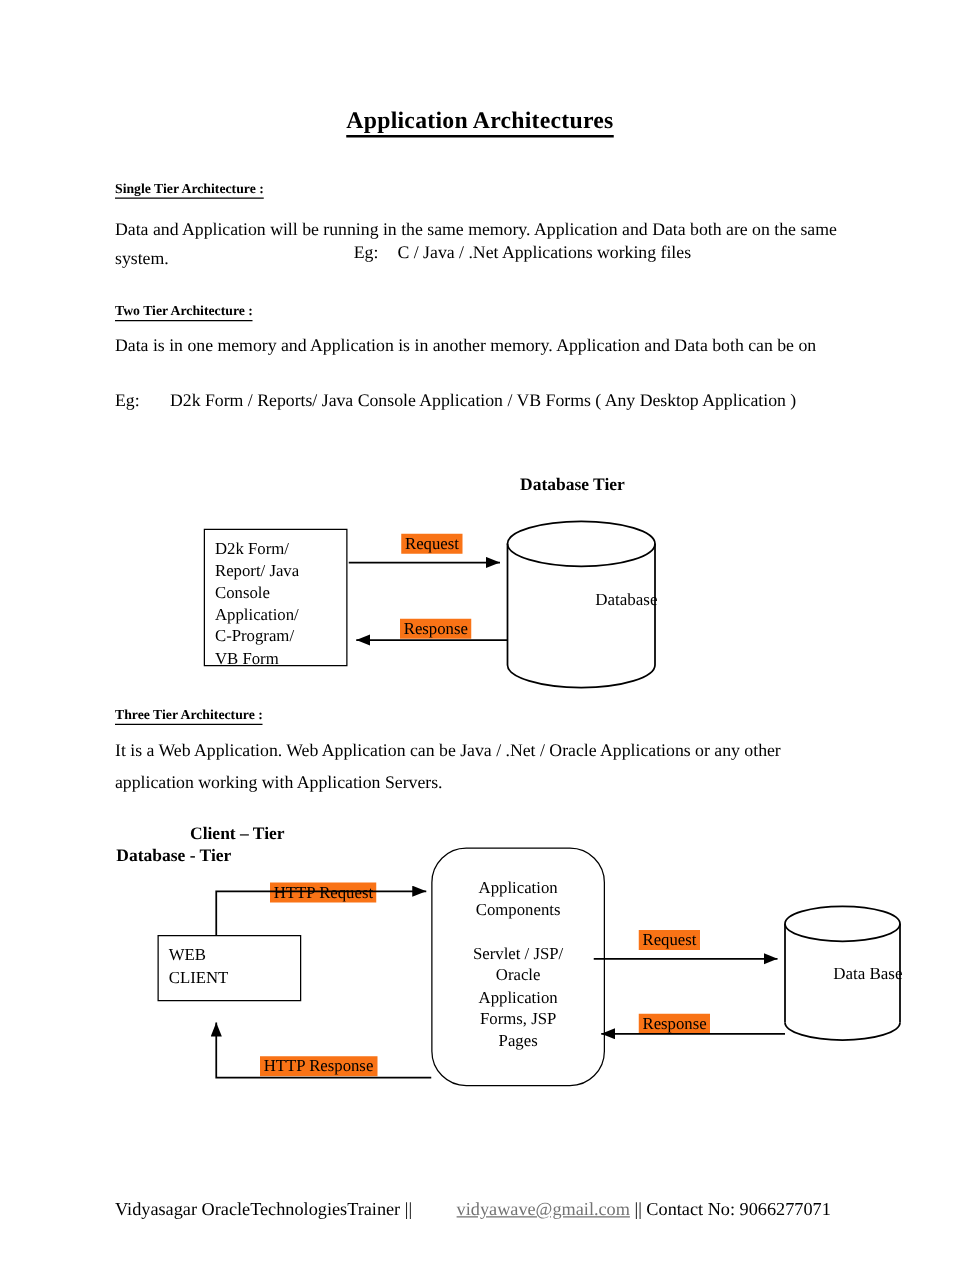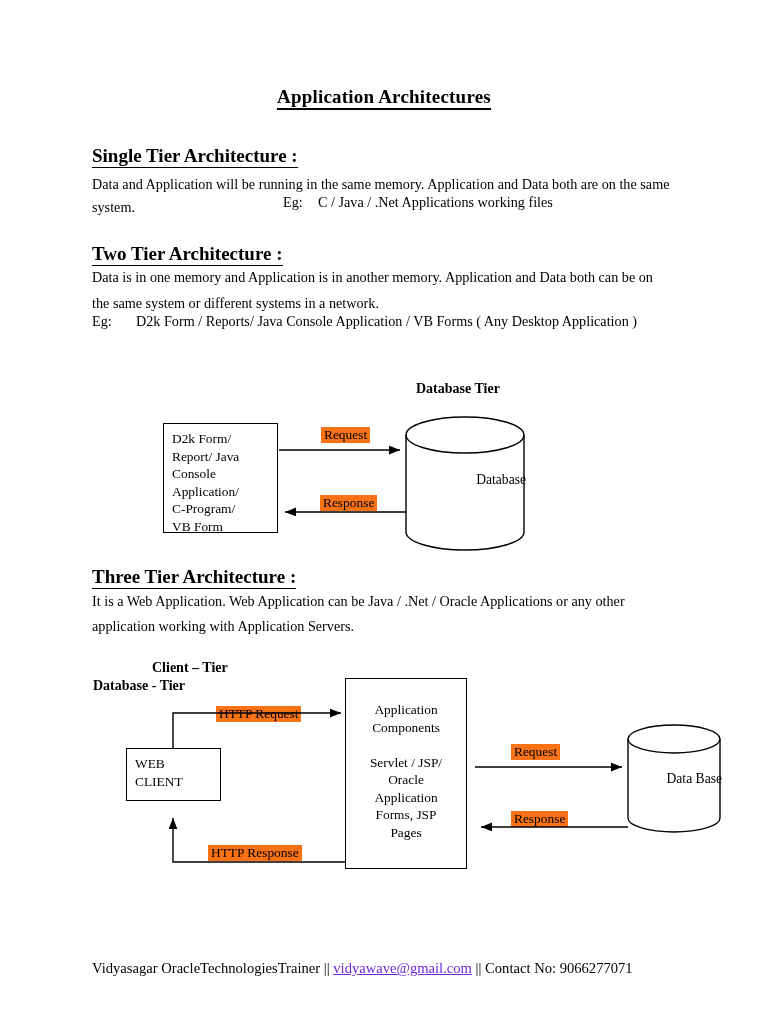--- a/index.html
+++ b/index.html
@@ -31,21 +31,21 @@
     font-weight: bold;
     letter-spacing: 0.2px;
   }
   .doc-title span {
     border-bottom: 2px solid #000;
     padding-bottom: 1px;
   }
 
   .section-heading {
     position: absolute;
-    font-size: 19px;
+    font-size: 11px;
     font-weight: bold;
     white-space: nowrap;
   }
   .section-heading span {
     border-bottom: 1.6px solid #000;
     padding-bottom: 1px;
   }
 
   .para {
     position: absolute;
@@ -127,22 +127,23 @@
 
   
   .footer {
     position: absolute;
     left: 92px;
     top: 960px;
     font-size: 14.6px;
     white-space: nowrap;
   }
   .footer a {
-    color: #6d28d9;
+    color: #737373;
     text-decoration: underline;
+    margin-left: 32px;
   }
 </style>
 </head>
 <body>
 
 <div id="page">
 
   <div class="doc-title">
     <span>Application Architectures</span>
   </div>
@@ -152,21 +153,20 @@
   </div>
   <div class="para" style="left:92px; top:171px;">Data and Application will be running in the same memory. Application and Data both are on the same</div>
   <div class="para" style="left:92px; top:194px;">system.</div>
   <div class="eg-label" style="left:283px; top:194px;">Eg:</div>
   <div class="eg-label" style="left:318px; top:194px;">C / Java / .Net Applications working files</div>
 
   <div class="section-heading" style="left:92px; top:243px;">
     <span>Two Tier Architecture : </span>
   </div>
   <div class="para" style="left:92px; top:264px;">Data is in one memory and Application is in another memory. Application and Data both can be on</div>
-  <div class="para" style="left:92px; top:290px;">the same system or different systems in a network.</div>
   <div class="eg-label" style="left:92px; top:313px;">Eg:</div>
   <div class="eg-label" style="left:136px; top:313px;">D2k Form / Reports/ Java Console Application / VB Forms ( Any Desktop Application )</div>
 
   <div class="tier-label" style="left:416px; top:381px;">Database Tier</div>
 
   <div class="box" style="left:163px; top:423px; width:115px; height:110px;">
     <div class="box-text pad">D2k Form/
 Report/ Java
 Console
 Application/
@@ -190,26 +190,26 @@
   <div class="section-heading" style="left:92px; top:566px;">
     <span>Three Tier Architecture :</span>
   </div>
   <div class="para" style="left:92px; top:613px;">application working with Application Servers.</div>
   <div class="para justify" style="left:92px; top:588px; width:584px;">It is a Web Application. Web Application can be Java / .Net  / Oracle Applications or any other</div>
 
   <div class="tier-label" style="left:152px; top:660px;">Client – Tier</div>
   <div class="tier-label" style="left:93px; top:678px;">Database - Tier</div>
   <div class="tier-label" style="left:357px; top:684px;margin-top:45px;">Application - Tier</div>
 
-  <div class="box" style="left:126px; top:748px; width:95px; height:53px;">
+  <div class="box" style="left:126px; top:748px; width:115px; height:53px;">
     <div class="box-text pad">WEB
 CLIENT</div>
   </div>
 
-  <div class="box" style="left:345px; top:678px; width:122px; height:191px;">
+  <div class="box" style="left:345px; top:678px; width:139px; height:191px;border-radius:28px;">
     <div class="box-text center" style="padding-top:22px;">Application
 Components
 
 Servlet / JSP/
 Oracle
 Application
 Forms, JSP
 Pages</div>
   </div>
 

